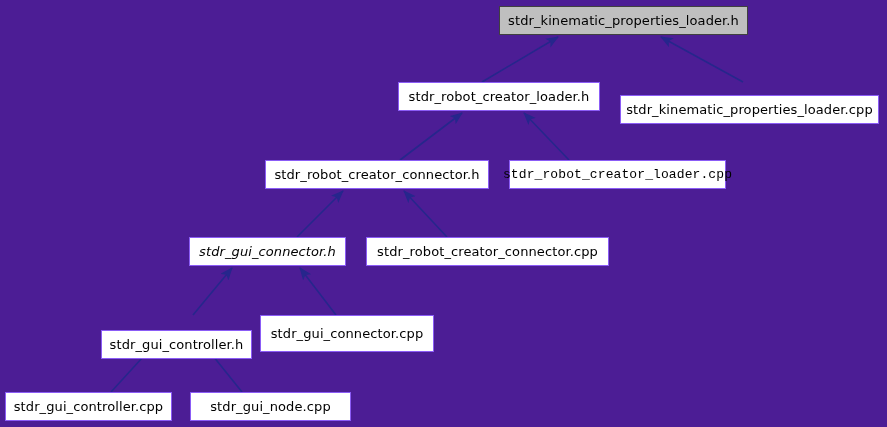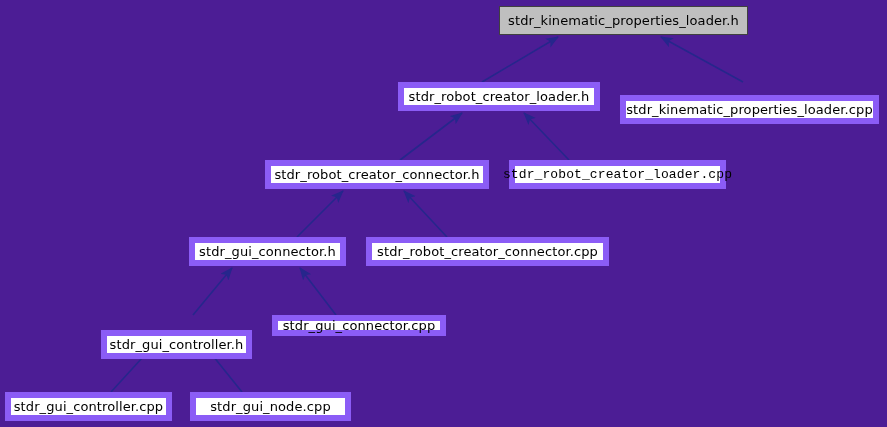--- a/index.html
+++ b/index.html
@@ -8,21 +8,21 @@
     width:887px;height:427px;
     background:#4c1d95;
     font-family:"DejaVu Sans","Liberation Sans",sans-serif;
     overflow:hidden;
     padding-left:45px;
   }
   svg.edges{position:absolute;left:0;top:0;width:887px;height:427px;pointer-events:none;}
   .node{
     position:absolute;
     box-sizing:border-box;
-    border:6px solid #8b5cf6;
+    border:1px solid #8b5cf6;
     background:#ffffff;
     color:#000000;
     font-size:13px;
     line-height:1;
     display:flex;
     align-items:center;
     justify-content:center;
     white-space:nowrap;
     letter-spacing:.1px;
   }
@@ -65,30 +65,30 @@
       </div>
       <div class="node" style="left: 620px; top: 95px; width: 259px; height: 29px;">
         <span class="lbl">stdr_kinematic_properties_loader.cpp</span>
       </div>
       <div class="node" style="left: 265px; top: 160px; width: 224px; height: 29px;">
         <span class="lbl">stdr_robot_creator_connector.h</span>
       </div>
       <div class="node" style="left: 509px; top: 160px; width: 217px; height: 29px; font-family: Liberation Mono, monospace;">
         <span class="lbl">stdr_robot_creator_loader.cpp</span>
       </div>
-      <div class="node" style="left: 189px; top: 237px; width: 157px; height: 29px;">
+      <div class="node" style="left: 189px; top: 237px; width: 157px; height: 29px; font-style: italic;">
         <span class="lbl">stdr_gui_connector.h</span>
       </div>
       <div class="node" style="left: 366px; top: 237px; width: 243px; height: 29px;">
         <span class="lbl">stdr_robot_creator_connector.cpp</span>
       </div>
       <div class="node" style="left: 101px; top: 330px; width: 151px; height: 29px;">
         <span class="lbl">stdr_gui_controller.h</span>
       </div>
-      <div class="node" style="left: 272px; top: 315px; width: 174px; height: 21px;">
+      <div class="node" style="left: 260px; top: 315px; width: 174px; height: 37px;">
         <span class="lbl">stdr_gui_connector.cpp</span>
       </div>
       <div class="node" style="left: 5px; top: 392px; width: 167px; height: 29px;">
         <span class="lbl">stdr_gui_controller.cpp</span>
       </div>
       <div class="node" style="left: 190px; top: 392px; width: 161px; height: 29px;">
         <span class="lbl">stdr_gui_node.cpp</span>
       </div>
     </div>
 </div>

